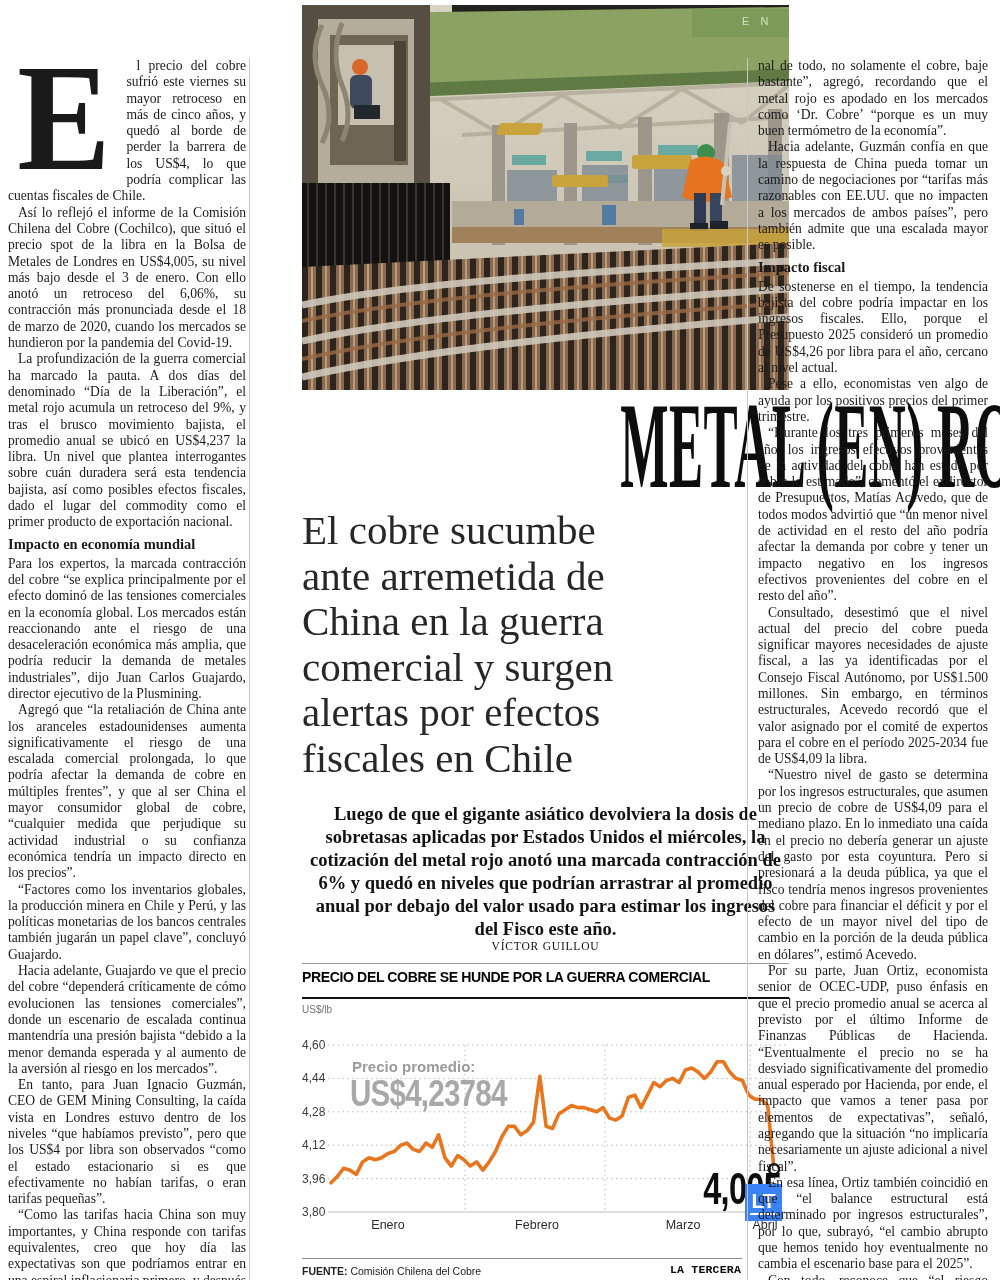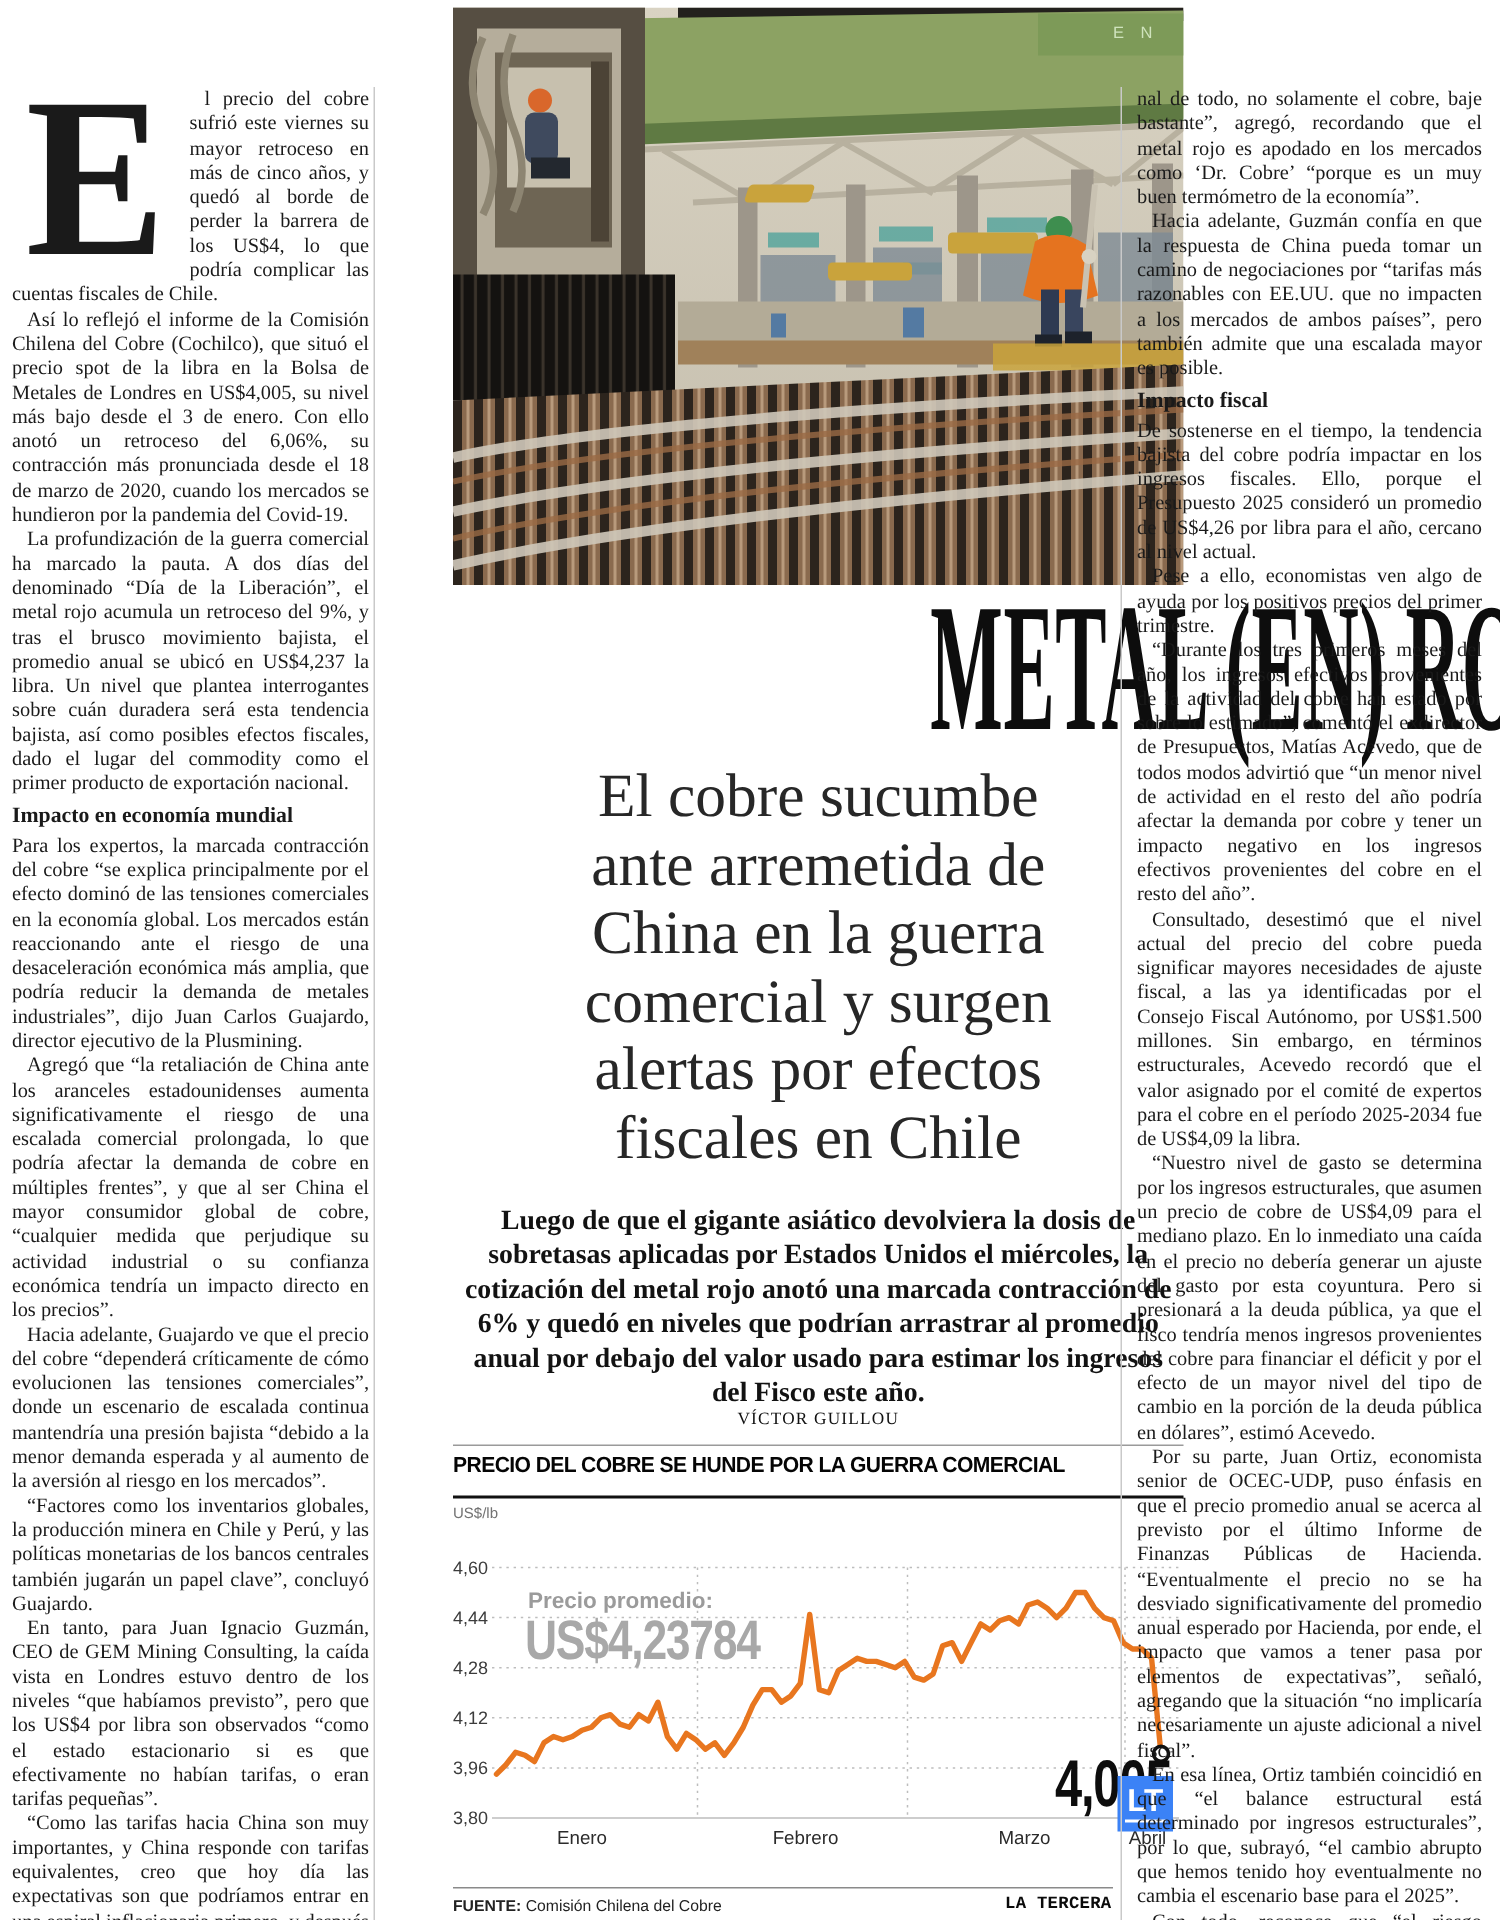--- a/index.html
+++ b/index.html
@@ -14,21 +14,21 @@
   .textcol h3{margin:5px 0 3px 0;font-size:14.5px;line-height:17px;font-weight:bold;text-indent:0;}
   .dropcap{float:left;font-size:152px;line-height:0.74;font-weight:bold;
            margin:4px 7px 0 0;transform:scaleX(.92);transform-origin:left top;}
   .has-drop{text-indent:0;}
   
   .mid{position:absolute;left:258px;top:0;width:487px;height:1280px;margin-left:44px;}
   .photo{position:absolute;left:0;top:5px;width:487px;height:385px;}
   .headline{position:absolute;left:0;top:396px;width:487px;text-align:center;white-space:nowrap;}
   .headline span{display:inline-block;font-size:122px;line-height:100px;font-weight:bold;
                  letter-spacing:1px;transform:scaleX(.42);transform-origin:center top;color:#0d0d0d;}
-  .deck{position:absolute;left:0;top:508px;width:487px;text-align:center;
+  .deck{position:absolute;left:0;top:508px;width:487px;text-align:left;
         font-size:41px;line-height:45.5px;color:#272727;white-space:pre-line;}
   .lede{position:absolute;left:8px;top:803px;width:471px;text-align:center;font-weight:bold;
         font-size:18.5px;line-height:23px;color:#121212;}
   .byline{position:absolute;left:0;top:940px;width:487px;text-align:center;
           font-size:11.5px;font-weight:normal;letter-spacing:.8px;color:#111;}
   
   .chart-toprule{position:absolute;left:0;top:963px;width:487px;height:1px;background:#9a9a9a;}
   .chart-title{position:absolute;left:0;top:969px;width:487px;font-family:"Liberation Sans",sans-serif;
                font-weight:bold;font-size:14.5px;letter-spacing:-.4px;color:#050505;
                transform:scaleX(.97);transform-origin:left top;}
@@ -53,22 +53,22 @@
 
 <div class="page">
 
   <div class="textcol" style="left:8px;width:238px;">
       <p class="has-drop"><span class="dropcap">E</span>l precio del cobre sufrió este viernes su mayor retroceso en más de cinco años, y quedó al borde de perder la barrera de los US$4, lo que podría complicar las cuentas fiscales de Chile.</p>
       <p>Así lo reflejó el informe de la Comisión Chilena del Cobre (Cochilco), que situó el precio spot de la libra en la Bolsa de Metales de Londres en US$4,005, su nivel más bajo desde el 3 de enero. Con ello anotó un retroceso del 6,06%, su contracción más pronunciada desde el 18 de marzo de 2020, cuando los mercados se hundieron por la pandemia del Covid-19.</p>
       <p>La profundización de la guerra comercial ha marcado la pauta. A dos días del denominado “Día de la Liberación”, el metal rojo acumula un retroceso del 9%, y tras el brusco movimiento bajista, el promedio anual se ubicó en US$4,237 la libra. Un nivel que plantea interrogantes sobre cuán duradera será esta tendencia bajista, así como posibles efectos fiscales, dado el lugar del commodity como el primer producto de exportación nacional.</p>
       <h3>Impacto en economía mundial</h3>
       <p class="flush">Para los expertos, la marcada contracción del cobre “se explica principalmente por el efecto dominó de las tensiones comerciales en la economía global. Los mercados están reaccionando ante el riesgo de una desaceleración económica más amplia, que podría reducir la demanda de metales industriales”, dijo Juan Carlos Guajardo, director ejecutivo de la Plusmining.</p>
       <p>Agregó que “la retaliación de China ante los aranceles estadounidenses aumenta significativamente el riesgo de una escalada comercial prolongada, lo que podría afectar la demanda de cobre en múltiples frentes”, y que al ser China el mayor consumidor global de cobre, “cualquier medida que perjudique su actividad industrial o su confianza económica tendría un impacto directo en los precios”.</p>
+      <p>“Factores como los inventarios globales, la producción minera en Chile y Perú, y las políticas monetarias de los bancos centrales también jugarán un papel clave”, concluyó Guajardo.</p>
       <p>Hacia adelante, Guajardo ve que el precio del cobre “dependerá críticamente de cómo evolucionen las tensiones comerciales”, donde un escenario de escalada continua mantendría una presión bajista “debido a la menor demanda esperada y al aumento de la aversión al riesgo en los mercados”.</p>
-      <p>“Factores como los inventarios globales, la producción minera en Chile y Perú, y las políticas monetarias de los bancos centrales también jugarán un papel clave”, concluyó Guajardo.</p>
       <p>En tanto, para Juan Ignacio Guzmán, CEO de GEM Mining Consulting, la caída vista en Londres estuvo dentro de los niveles “que habíamos previsto”, pero que los US$4 por libra son observados “como el estado estacionario si es que efectivamente no habían tarifas, o eran tarifas pequeñas”.</p>
       <p>“Como las tarifas hacia China son muy importantes, y China responde con tarifas equivalentes, creo que hoy día las expectativas son que podríamos entrar en una espiral inflacionaria primero, y después recesiva, que haga que el precio internacio-</p>
     </div>
 
   <div class="vrule" style="left:249px;"></div>
 
   <div class="mid">
 
     <svg class="photo" viewBox="0 0 487 385">
       <defs>

